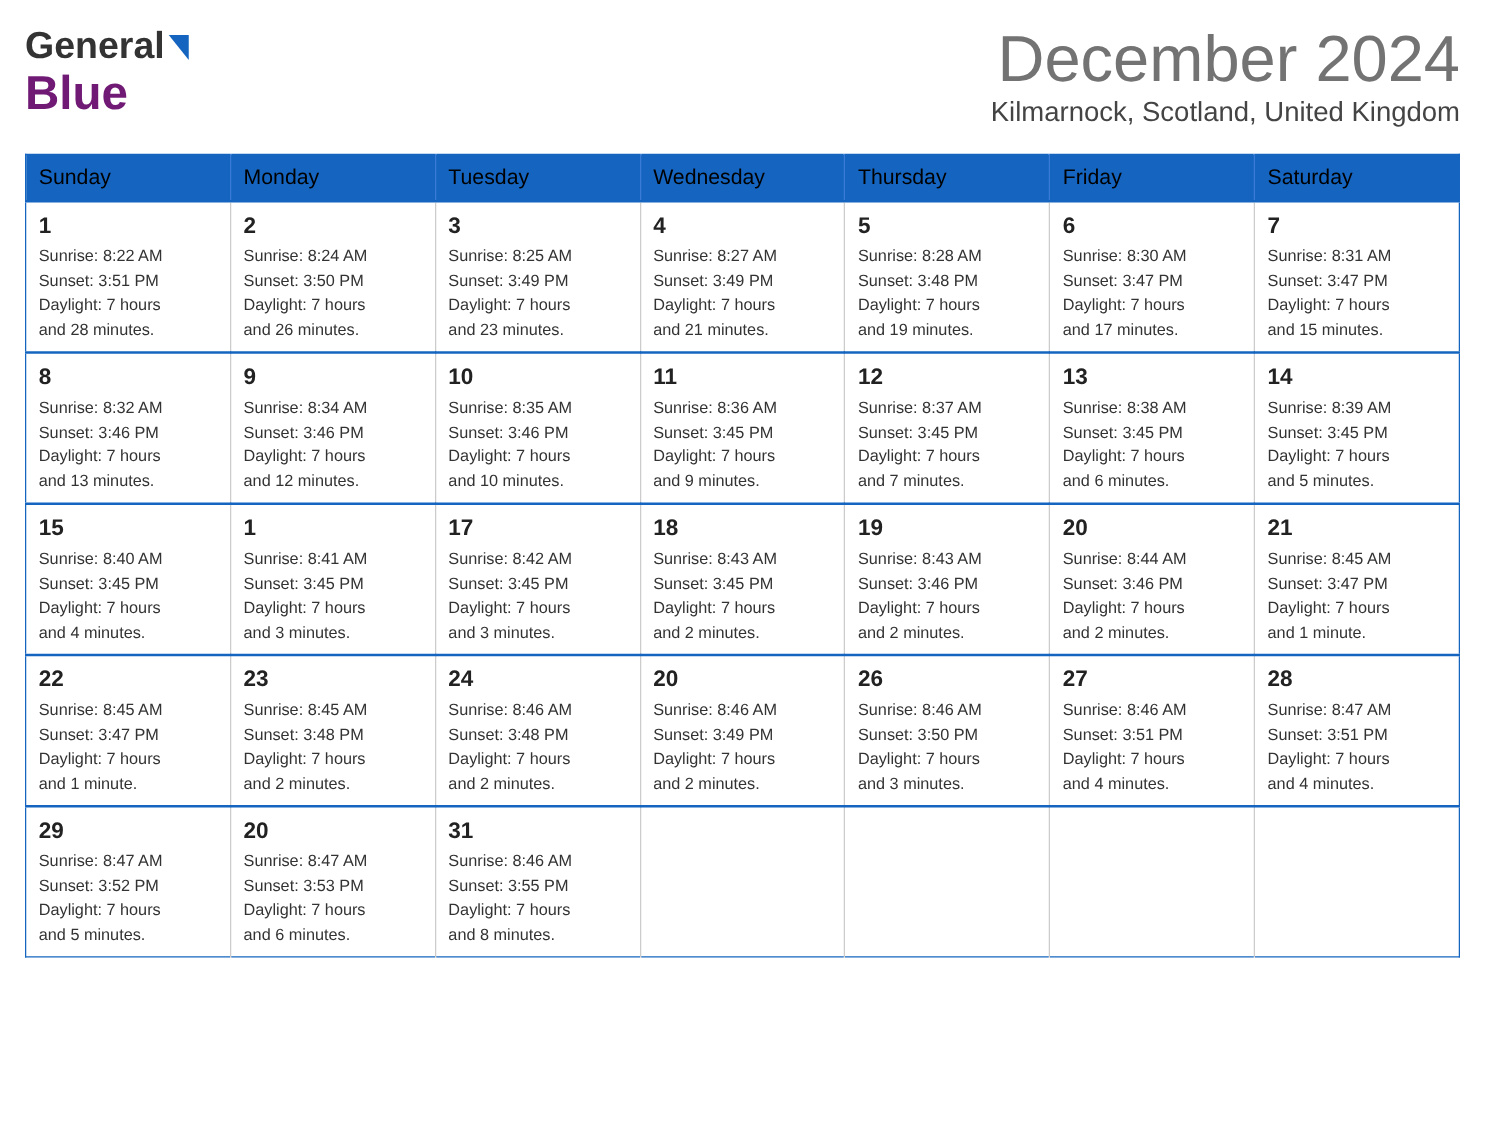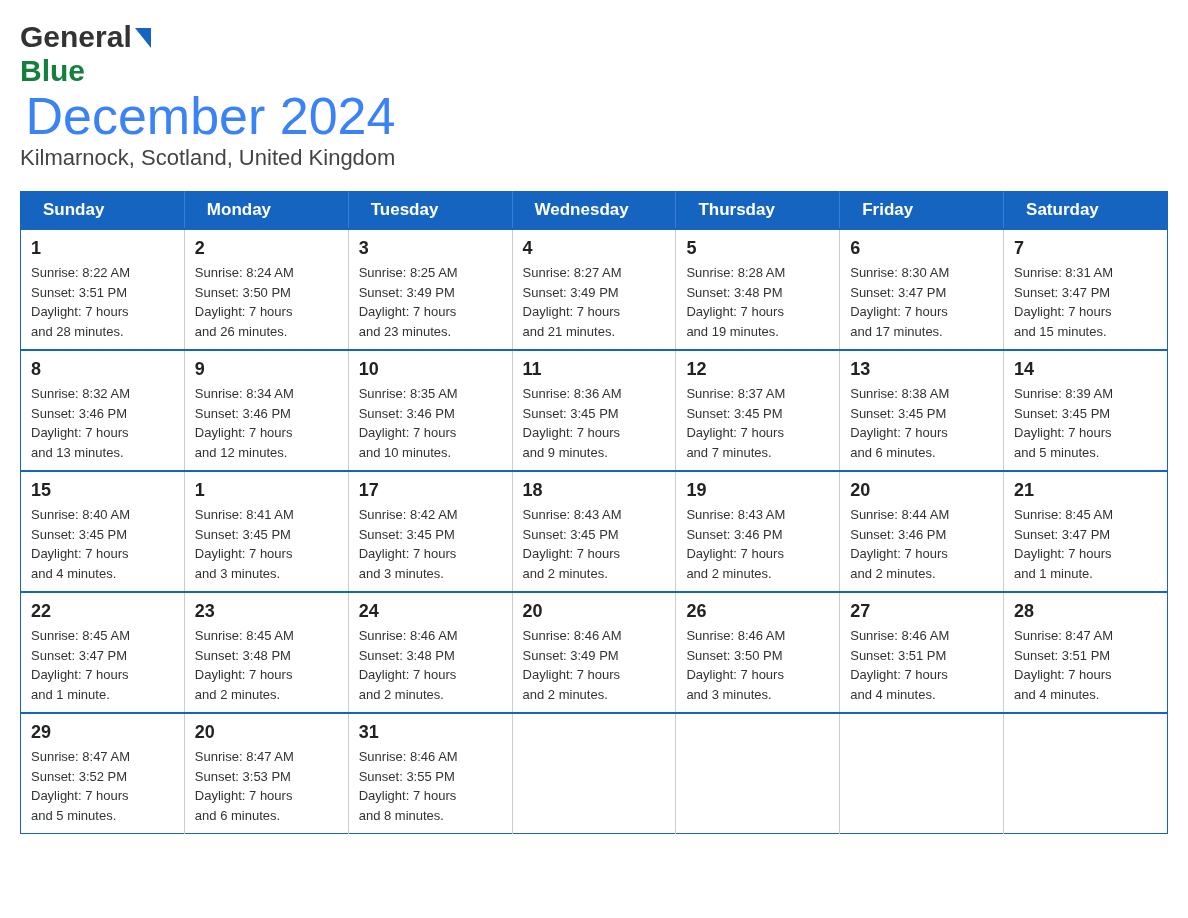--- a/index.html
+++ b/index.html
@@ -8,47 +8,46 @@
       background: #fff;
       width: 1188px;
       min-height: 918px;
       padding: 20px;
     }
     .header {
       display: flex;
       justify-content: space-between;
       align-items: flex-start;
       margin-bottom: 20px;
-      flex-direction: column;
     }
     .title-block {
       text-align: right;
     }
     .month-title {
       font-size: 52px;
       font-weight: normal;
-      color: #3b82f6;
+      color: #737373;
       line-height: 1.1;
     }
     .location {
       font-size: 22px;
       color: #444;
     }
     .calendar {
       width: 100%;
       border-collapse: collapse;
       border: 1px solid #1565c0;
     }
     .calendar thead th {
       background-color: #1565c0;
-      color: #ffffff;
-      padding: 8px 22px;
+      color: #000000;
+      padding: 8px 10px;
       text-align: left;
       font-size: 17px;
-      font-weight: bold;
+      font-weight: normal;
       border-right: 1px solid #3a7bd5;
     }
     .calendar thead th:last-child {
       border-right: none;
     }
     .calendar tbody tr {
       border-top: 2px solid #1565c0;
     }
     .calendar tbody td {
       vertical-align: top;
@@ -107,21 +106,21 @@
 </head>
 <body>
 
 <div class="header">
   <div class="logo-full">
     <div class="logo-line1">
       <span class="general" style="font-size:30px;font-weight:bold;color:#333;">General</span>
       <span class="logo-triangle"></span>
     </div>
     <div class="logo-line2">
-      <span class="blue-text" style="font-size:30px;font-weight:bold;color:#15803d;">Blue</span>
+      <span class="blue-text" style="font-size:38px;font-weight:bold;color:#701a75;">Blue</span>
     </div>
   </div>
   <div class="title-block">
     <div class="month-title">December 2024</div>
     <div class="location">Kilmarnock, Scotland, United Kingdom</div>
   </div>
 </div>
 
 <table class="calendar">
   <thead>

